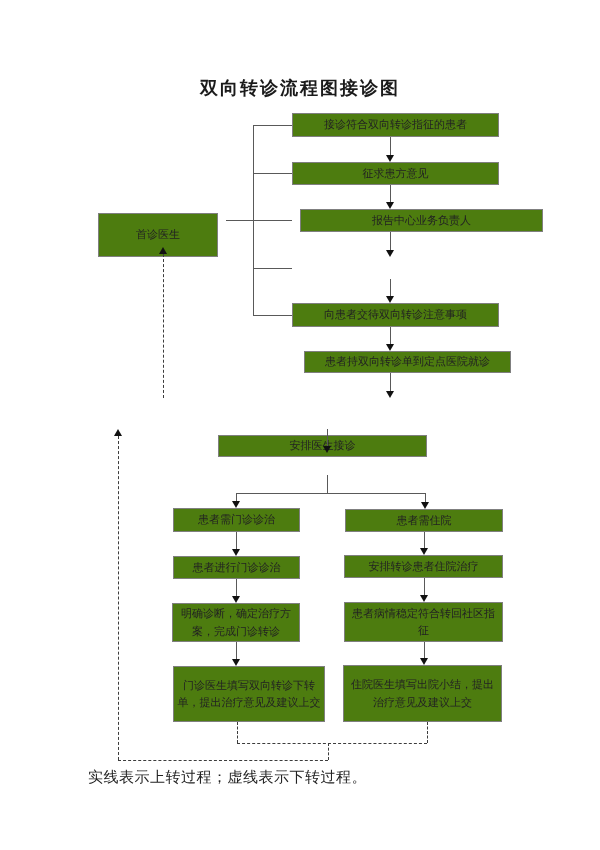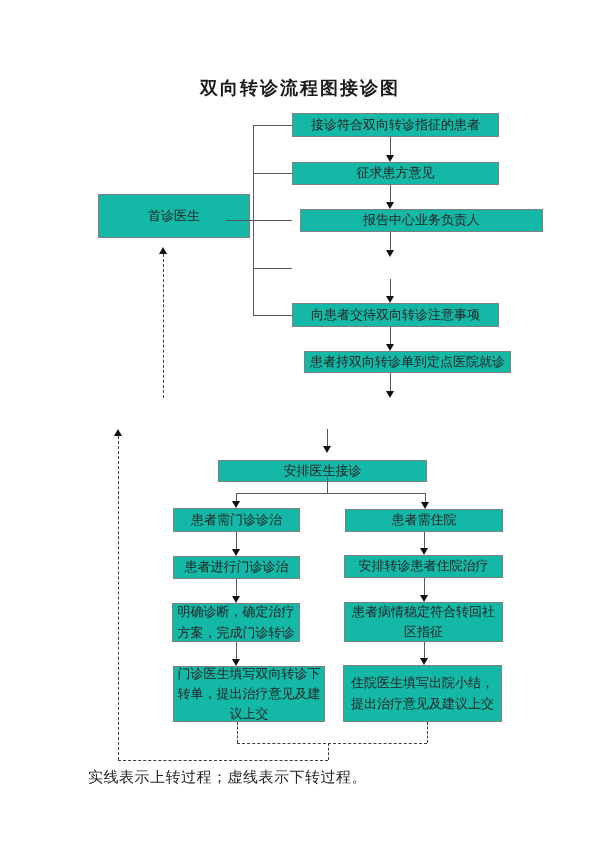--- a/index.html
+++ b/index.html
@@ -7,23 +7,23 @@
   .page {
     position:relative; width:600px; height:850px; background:#fff;
     font-family:"Liberation Serif","DejaVu Serif",serif; color:#1a1a1a;
     overflow:hidden; margin:0 auto;
   }
   .title {
     position:absolute; left:0; top:76px; width:100%;
     text-align:center; font-size:18px; font-weight:bold; letter-spacing:2px;
   }
   .node {
-    position:absolute; border:1px solid #7f7f7f; background:#14b8a6;
+    position:absolute; border:1px solid #7f7f7f; background:#4d7c0f;
     display:flex; align-items:center; justify-content:center;
-    text-align:center; font-size:13px; line-height:1.55; color:#222;
+    text-align:center; font-size:11px; line-height:1.55; color:#222;
     padding:1px 3px;
   }
   .hline { position:absolute; height:0; border-top:1px solid #595959; }
   .vline { position:absolute; width:0;  border-left:1px solid #595959; }
   .hdash { position:absolute; height:0; border-top:1px dashed #3c3c3c; }
   .vdash { position:absolute; width:0;  border-left:1px dashed #3c3c3c; }
   .ah { position:absolute; width:0; height:0;
         border-left:4px solid transparent; border-right:4px solid transparent; }
   .ah.down { border-top:7px solid #111; }
   .ah.up   { border-bottom:7px solid #111; }
@@ -31,30 +31,30 @@
     position:absolute; left:88px; top:768px; font-size:15px; letter-spacing:0.5px; color:#222;text-align:right;
   }
 </style>
 </head>
 <body>
 
 <div class="page">
 
   <div class="title">双向转诊流程图接诊图</div>
 
-  <div class="node" style="left:98px;top:194px;width:152px;height:44px">首诊医生</div>
+  <div class="node" style="left:98px;top:213px;width:120px;height:44px">首诊医生</div>
 
   <div class="node" style="left:292px;top:113px;width:207px;height:24px">接诊符合双向转诊指征的患者</div>
   <div class="node" style="left:292px;top:162px;width:207px;height:23px">征求患方意见</div>
   <div class="node" style="left:300px;top:209px;width:243px;height:23px">报告中心业务负责人</div>
   <div class="node" style="left:292px;top:303px;width:207px;height:24px">向患者交待双向转诊注意事项</div>
   <div class="node" style="left:304px;top:351px;width:207px;height:22px">患者持双向转诊单到定点医院就诊</div>
 
 
-  <div class="node" style="left:218px;top:460px;width:209px;height:22px">安排医生接诊</div>
+  <div class="node" style="left:218px;top:435px;width:209px;height:22px">安排医生接诊</div>
 
   <div class="node" style="left:173px;top:508px;width:127px;height:24px">患者需门诊诊治</div>
   <div class="node" style="left:345px;top:509px;width:158px;height:23px">患者需住院</div>
 
   <div class="node" style="left:173px;top:556px;width:127px;height:23px">患者进行门诊诊治</div>
   <div class="node" style="left:344px;top:555px;width:159px;height:23px">安排转诊患者住院治疗</div>
 
   <div class="node" style="left:172px;top:603px;width:128px;height:39px">明确诊断，确定治疗方案，完成门诊转诊</div>
   <div class="node" style="left:344px;top:602px;width:159px;height:40px">患者病情稳定符合转回社区指征</div>
 

